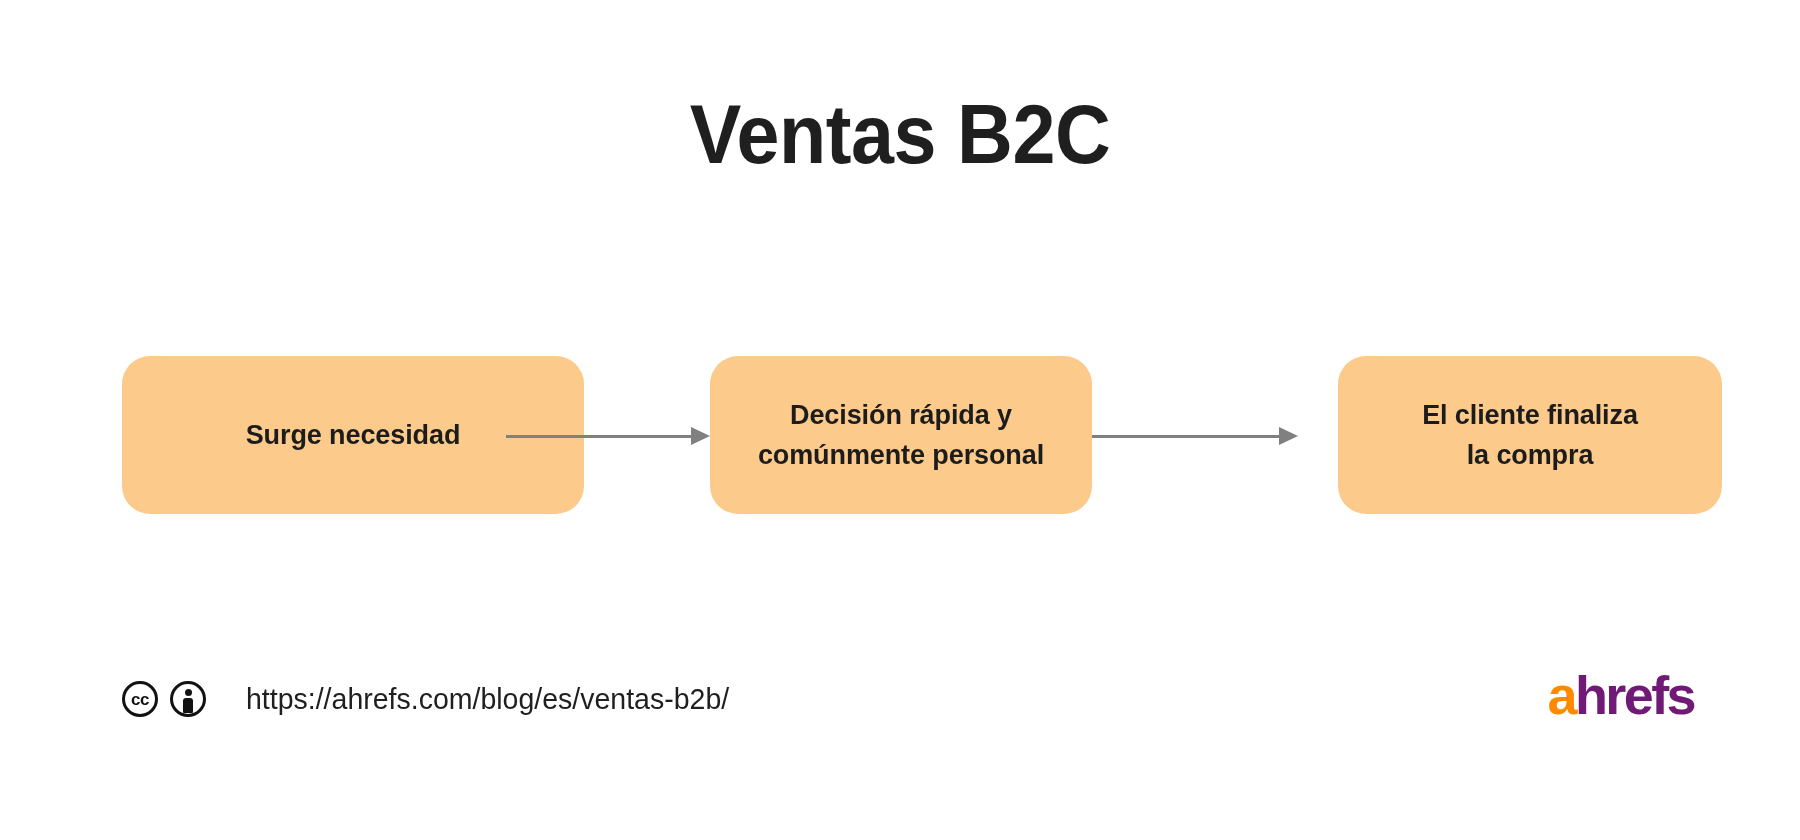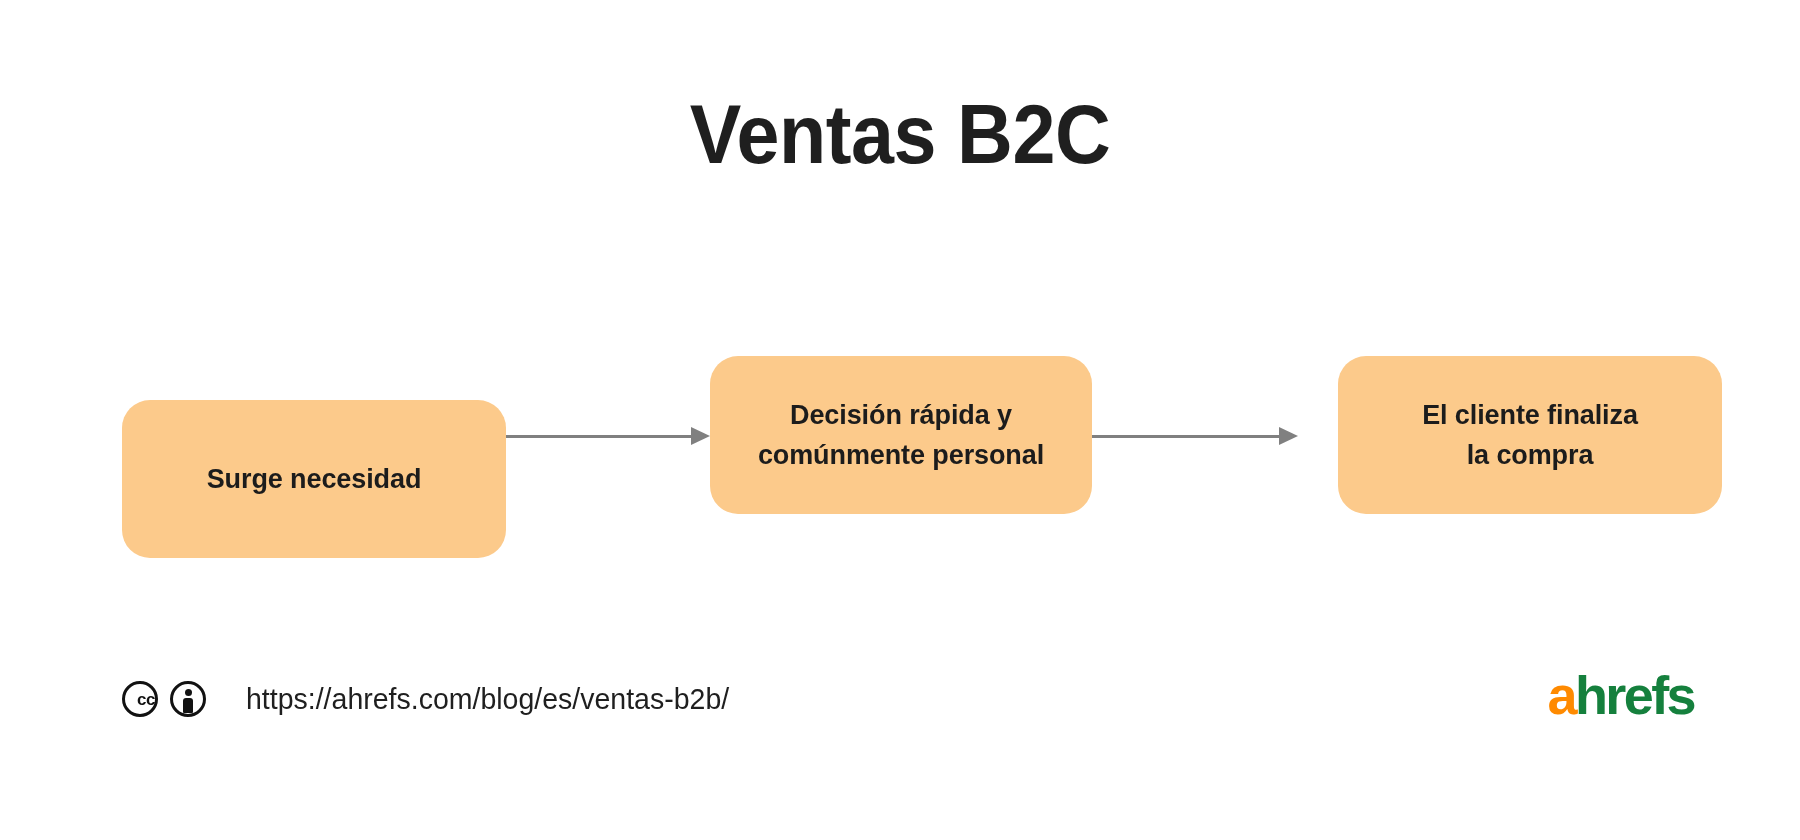--- a/index.html
+++ b/index.html
@@ -59,21 +59,21 @@
     font-family: "Liberation Sans", sans-serif;
     font-size: 27px;
     font-weight: 700;
     color: #1c1c1c;
     text-align: center;
     line-height: 1.5;
     letter-spacing: -0.1px;
     white-space: pre-line;
   }
 
-  #node-0 { left: 122px;  width: 384px; margin-top: 44px; }
+  #node-0 { left: 122px;  width: 462px; }
   #node-1 { left: 710px;  width: 382px; }
   #node-2 { left: 1298px; width: 384px; margin-left: 40px; }
 
   
   .arrow {
     position: absolute;
     top: 71px;
     height: 18px;
   }
   #arrow-0 { left: 506px;  width: 204px; }
@@ -116,21 +116,21 @@
     height: 54px;
   }
   .cc-badge {
     width: 36px;
     height: 36px;
     border-radius: 50%;
     border: 3.5px solid #121212;
     box-sizing: border-box;
     display: flex;
     align-items: center;
-    justify-content: flex-end;
+    justify-content: center;
     position: relative;
     flex: none;
   }
   .cc-badge .cc-text {
     font-family: "Liberation Sans", sans-serif;
     font-size: 17px;
     font-weight: 700;
     color: #121212;
     line-height: 1;
     letter-spacing: -0.5px;
@@ -171,21 +171,21 @@
     right: 106px;
     top: -4px;
     font-family: "Liberation Sans", sans-serif;
     font-size: 54px;
     font-weight: 700;
     letter-spacing: -2.6px;
     line-height: 1;
     white-space: nowrap;
   }
   .brand .brand-a { color: #FF8A00; }
-  .brand .brand-rest { color: #15803d; }
+  .brand .brand-rest { color: #701a75; }
 </style>
 </head>
 <body>
 
 <div class="title">Ventas B2C</div>
 
 <div class="flow">
 
   <div class="node" id="node-0">
     <span class="node-label">Surge necesidad</span>

